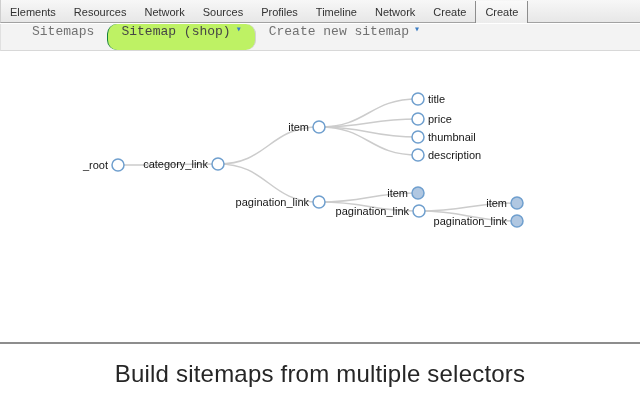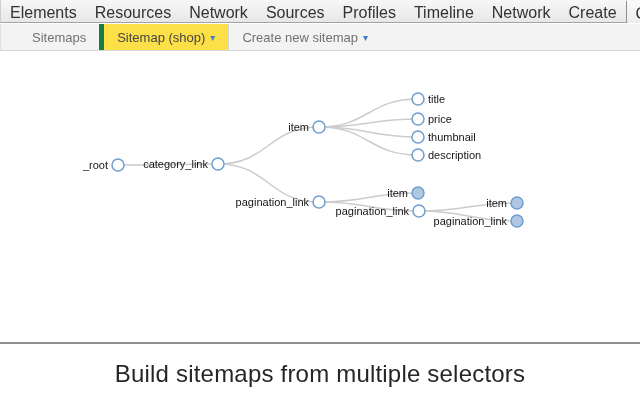--- a/index.html
+++ b/index.html
@@ -13,51 +13,52 @@
 
   
   .tabbar {
     position:absolute; left:0; top:0; width:640px; height:23px;
     background:linear-gradient(#f7f7f7,#e7e7e7);
     border-bottom:1px solid #a2a2a2;
     border-left:1px solid #cfcfcf;
     display:flex; align-items:stretch;
   }
   .tab {
-    display:flex; align-items:flex-end;
+    display:flex; align-items:center;
     padding:0 9px; margin-top:1px;
-    font-size:16px; color:#323232;
+    font-size:11px; color:#323232;
     cursor:default; white-space:nowrap;
   }
   .tab.active {
     background:linear-gradient(#fafafa,#ececec);
     border-left:1px solid #8d8d8d;
     border-right:1px solid #8d8d8d;
     margin-bottom:-1px;
   }
 
   
   .toolbar {
     position:absolute; left:0; top:24px; width:640px; height:27px;
     background:#f3f3f3;
     border-bottom:1px solid #d8d8d8;
     border-left:1px solid #e0e0e0;
     display:flex; align-items:stretch;
     font-size:13px; color:#717171;
   }
   .tbtn {
-    display:flex; align-items:center; gap:5px;
-    padding:0 13px; white-space:nowrap; cursor:default;
+    display:flex; align-items:flex-start; gap:5px;
+    padding:0 13px; white-space:nowrap; cursor:default;font-family:Liberation Mono, monospace;
   }
   .tbtn:first-child { margin-left:18px; }
   .tbtn.selected {
-    background:#fde047;
-    border-left:5px solid #15803d;
+    background:#bef264;
+    border-left:1px solid #15803d;
     border-right:1px solid #d2d2d2;
     color:#454545;
+    border-radius:10px;
   }
   .caret { font-size:10px; line-height:1; position:relative; top:1px; }
 
   
   .canvas {
     position:absolute; left:0; top:51px; width:640px; height:291px;
     background:#fff;
   }
   .canvas svg { display:block; }
   .node-label {

